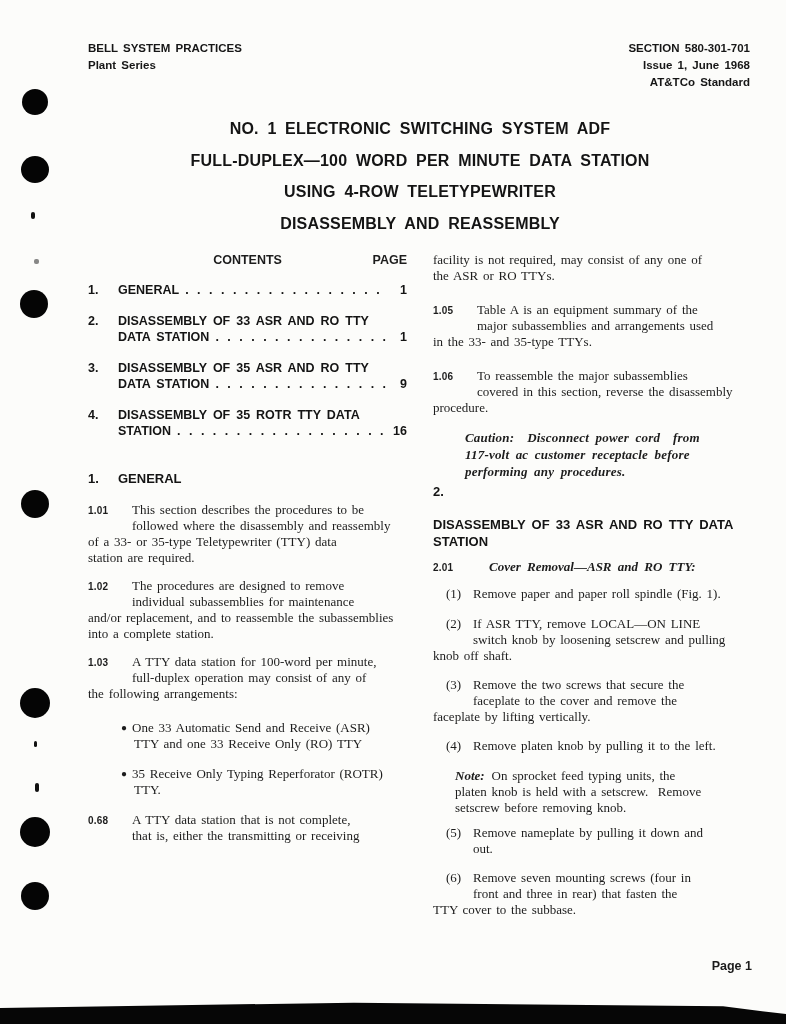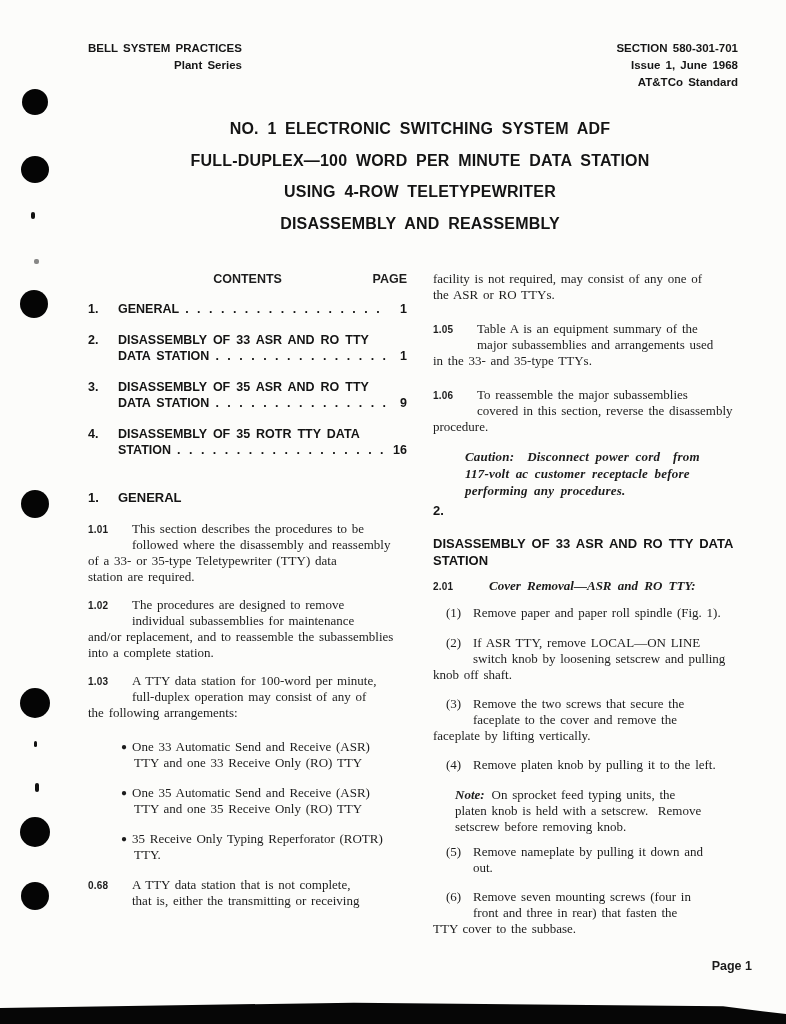--- a/index.html
+++ b/index.html
@@ -11,32 +11,32 @@
   
   .hole{position:absolute;background:#050505;border-radius:50%;}
   .speck{position:absolute;background:#111;border-radius:2px;}
   .bottom-bar{
     position:absolute;left:0;right:0;bottom:0;height:26px;background:#060606;
     clip-path:polygon(0 38%,45% 18%,92% 32%,100% 62%,100% 100%,0 100%);
   }
   
   .hdr{position:absolute;top:40px;font-family:"Liberation Sans",sans-serif;
        font-weight:bold;font-size:11.5px;line-height:17px;white-space:pre-line;
-       word-spacing:2px;color:#161616;text-align:right;}
+       word-spacing:2px;color:#161616;}
   .hdr-left{left:88px;}
-  .hdr-right{right:48px;}
+  .hdr-right{right:36px;text-align:right;}
   
   .doc-title{
     position:absolute;left:88px;right:34px;top:113px;text-align:center;
     font-family:"Liberation Sans",sans-serif;font-weight:bold;font-size:16px;
     line-height:31.5px;white-space:pre-line;word-spacing:4px;letter-spacing:.2px;
     color:#141414;
   }
   
-  .col{position:absolute;top:271px;font-size:13px;line-height:16px;word-spacing:1.5px;}
+  .col{position:absolute;top:252px;font-size:13px;line-height:16px;word-spacing:1.5px;}
   .col-left{left:88px;width:319px;}
   .col-right{left:433px;width:322px;}
   .blk{clear:both;margin:0 0 12px 0;}
   .lines{white-space:pre;}
   
   .hang{float:left;width:44px;height:31px;}
   .hang b{font-family:"Liberation Sans",sans-serif;font-size:10px;letter-spacing:.2px;}
   .hang-step{float:left;width:40px;height:30px;}
   .hang-step .stepnum{padding-left:13px;}
   .hang-h{float:left;width:30px;height:17px;}
@@ -178,24 +178,20 @@
       <span class="hang"><b>1.03</b></span><span class="lines">A TTY data station for 100-word per minute,
 full-duplex operation may consist of any of
 the following arrangements:</span>
     </div>
 
     <div class="blk bullet" style="margin-bottom:14px;">
       <span class="bullet-mark">●</span><span class="lines">One 33 Automatic Send and Receive (ASR)
 TTY and one 33 Receive Only (RO) TTY</span>
     </div>
 
-    <div class="blk bullet" style="margin-bottom:14px;">
-      <span class="bullet-mark">●</span><span class="lines">One 35 Automatic Send and Receive (ASR)
-TTY and one 35 Receive Only (RO) TTY</span>
-    </div>
 
     <div class="blk bullet" style="margin-bottom:14px;">
       <span class="bullet-mark">●</span><span class="lines">35 Receive Only Typing Reperforator (ROTR)
 TTY.</span>
     </div>
 
     <div class="blk">
       <span class="hang"><b>0.68</b></span><span class="lines">A TTY data station that is not complete,
 that is, either the transmitting or receiving</span>
     </div>

